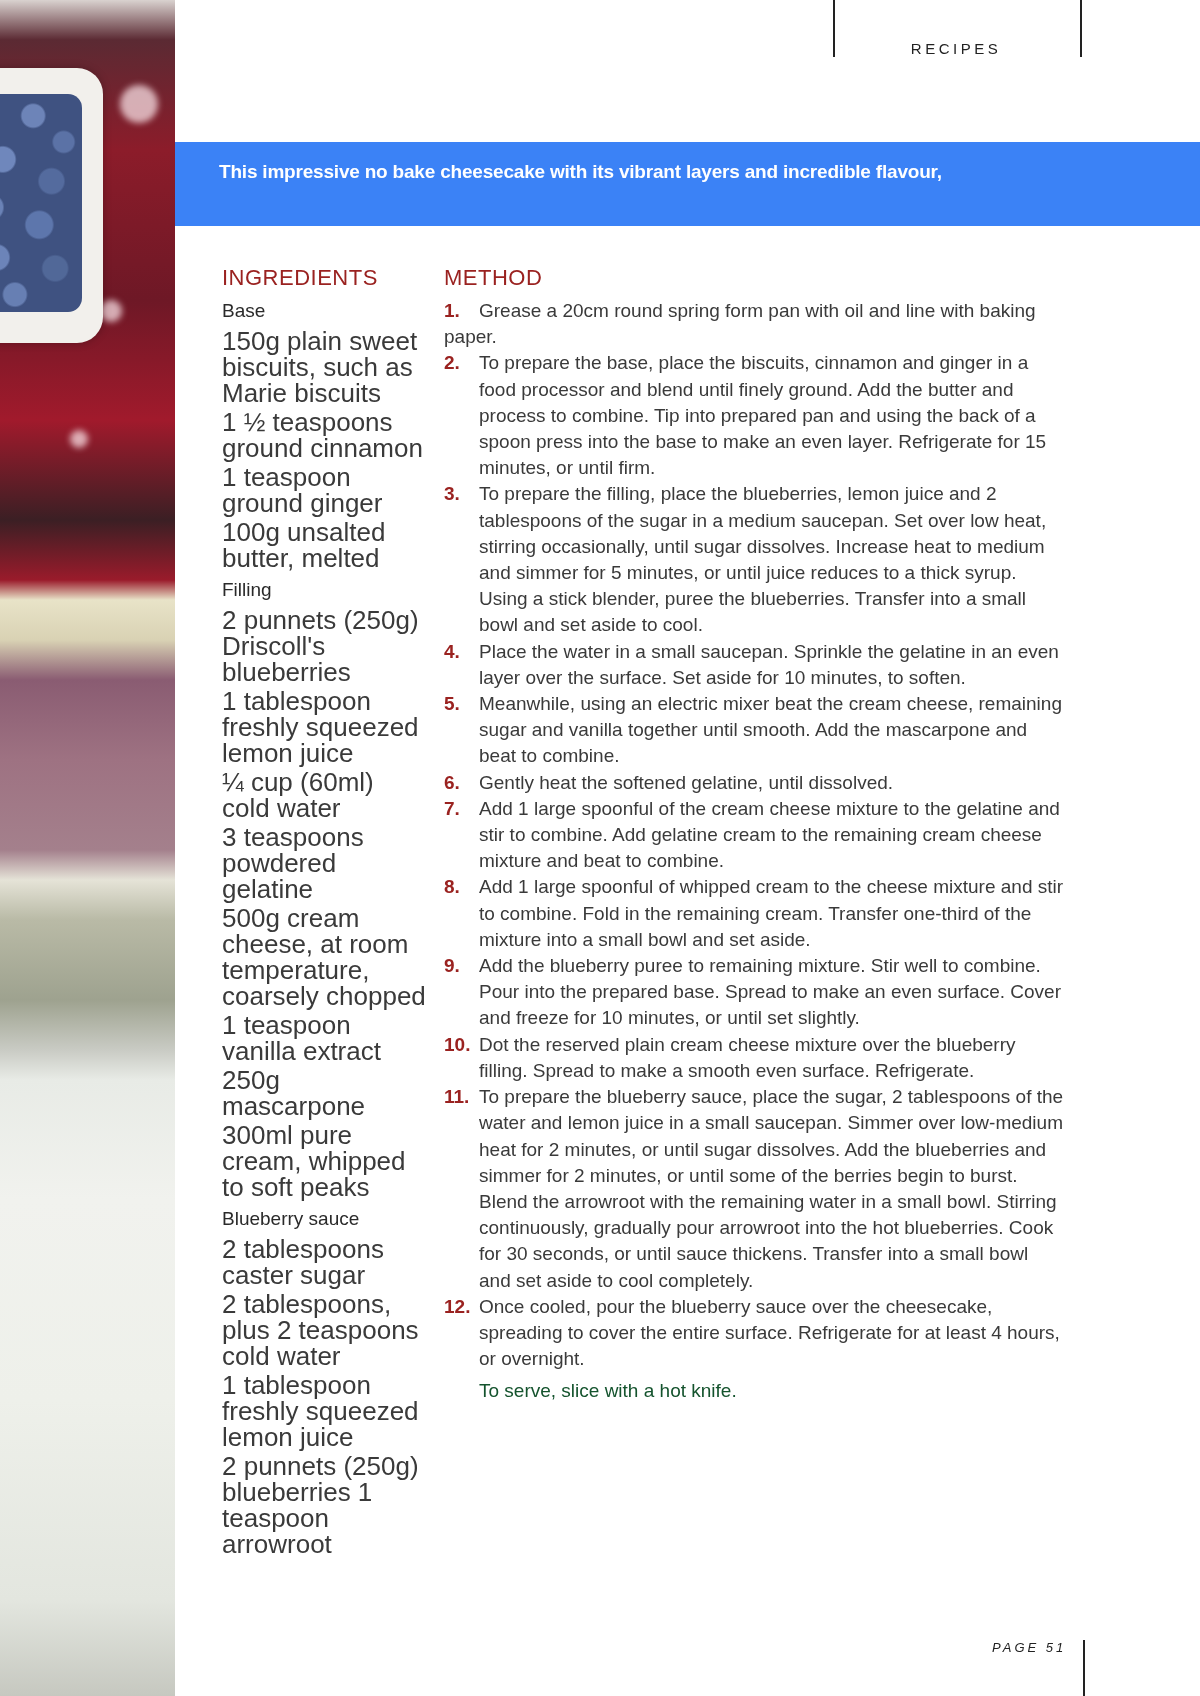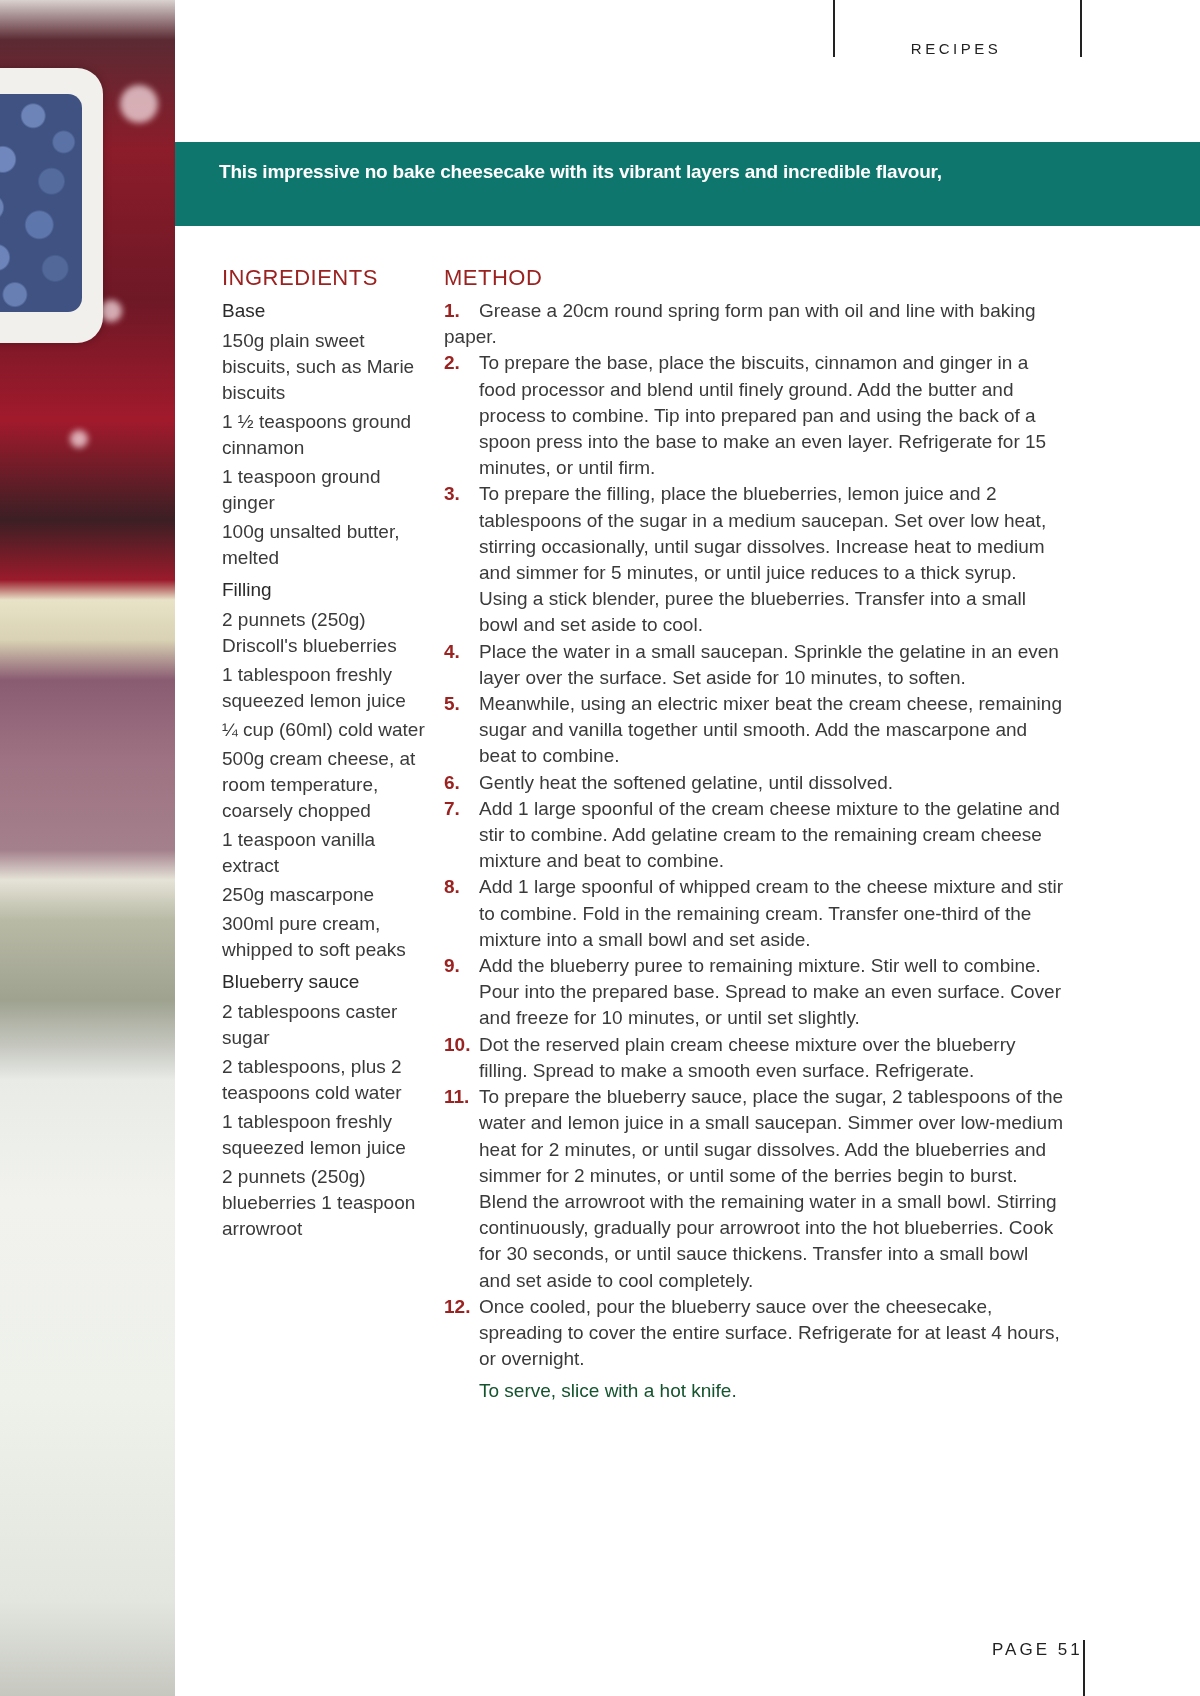--- a/index.html
+++ b/index.html
@@ -41,45 +41,45 @@
   
   .rule { position: absolute; width: 2px; background: #222; }
   .section-label {
     position: absolute; left: 836px; top: 40px; width: 240px; text-align: center;
     font-size: 15px; letter-spacing: 3.5px; color: #222;
   }
 
   
   .banner {
     position: absolute; left: 175px; top: 142px; width: 1025px; height: 84px;
-    background: #0f766e; color: #fff; box-sizing: border-box; padding: 17px 0 0 44px;
+    background: #3b82f6; color: #fff; box-sizing: border-box; padding: 17px 0 0 44px;
   }
   .banner p { margin: 0; font-size: 19px; font-weight: bold; line-height: 25px; letter-spacing: -0.2px; }
 
   
   .col-ingredients { position: absolute; left: 222px; top: 264px; width: 205px; }
   .col-method { position: absolute; left: 444px; top: 264px; width: 620px; }
   h2 {
     margin: 0 0 6px 0; color: #9a2220; font-weight: normal; font-size: 22px; letter-spacing: 0.5px; line-height: 28px;
   }
   .ing-group-title { font-size: 19px; color: #2a2a2a; line-height: 26px; margin: 0 0 4px 0; }
   .ing-group { margin-bottom: 6px; }
-  .ing-item { font-size: 19px; line-height: 26px; margin-bottom: 3px; color: #3a3a3a; }
+  .ing-item { font-size: 26px; line-height: 26px; margin-bottom: 3px; color: #3a3a3a; }
 
   .step { position: relative; padding-left: 35px; font-size: 19px; line-height: 26.2px; color: #3a3a3a; }
   .step .num {
     position: absolute; left: 0; top: 0; color: #9a2220; font-weight: bold; font-size: 19px;
   }
   .step.first { padding-left: 0; text-indent: 35px; }
   .step.first .num { text-indent: 0; }
   .notes { padding-left: 35px; margin-top: 6px; font-size: 19px; line-height: 26.2px; color: #14532d; }
   .notes div { margin: 0; }
 
   .page-number {
-    position: absolute; left: 992px; top: 1640px; font-size: 17px; letter-spacing: 3px; color: #222;
+    position: absolute; left: 992px; top: 1640px; font-size: 13px; letter-spacing: 3px; color: #222; font-style: italic;
   }
 </style>
 </head>
 <body>
 
 <div class="photo-strip">
   <div class="bokeh" style="left:120px;top:85px;width:38px;height:38px;"></div>
   <div class="bokeh" style="left:100px;top:300px;width:22px;height:22px;"></div>
   <div class="bokeh" style="left:70px;top:430px;width:18px;height:18px;"></div>
   <div class="berry-punnet">
@@ -103,20 +103,21 @@
         <div class="ing-item">150g plain sweet biscuits, such as Marie biscuits</div>
         <div class="ing-item">1 ½ teaspoons ground cinnamon</div>
         <div class="ing-item">1 teaspoon ground ginger</div>
         <div class="ing-item">100g unsalted butter, melted</div>
       </div>
       <div class="ing-group">
         <div class="ing-group-title">Filling</div>
         <div class="ing-item">2 punnets (250g) Driscoll's blueberries</div>
         <div class="ing-item">1 tablespoon freshly squeezed lemon juice</div>
         <div class="ing-item">¼ cup (60ml) cold water</div>
+        <div class="ing-item">3 teaspoons powdered gelatine</div>
         <div class="ing-item">500g cream cheese, at room temperature, coarsely chopped</div>
         <div class="ing-item">1 teaspoon vanilla extract</div>
         <div class="ing-item">250g mascarpone</div>
         <div class="ing-item">300ml pure cream, whipped to soft peaks</div>
       </div>
       <div class="ing-group">
         <div class="ing-group-title">Blueberry sauce</div>
         <div class="ing-item">2 tablespoons caster sugar</div>
         <div class="ing-item">2 tablespoons, plus 2 teaspoons cold water</div>
         <div class="ing-item">1 tablespoon freshly squeezed lemon juice</div>

